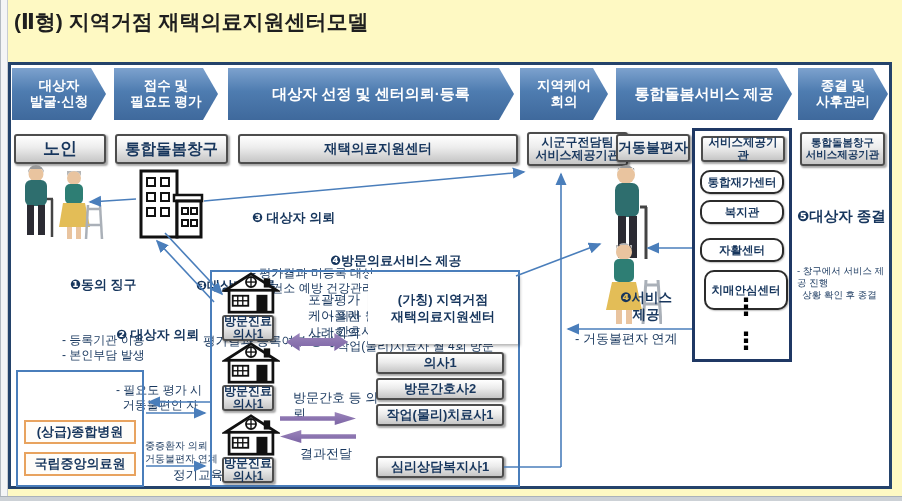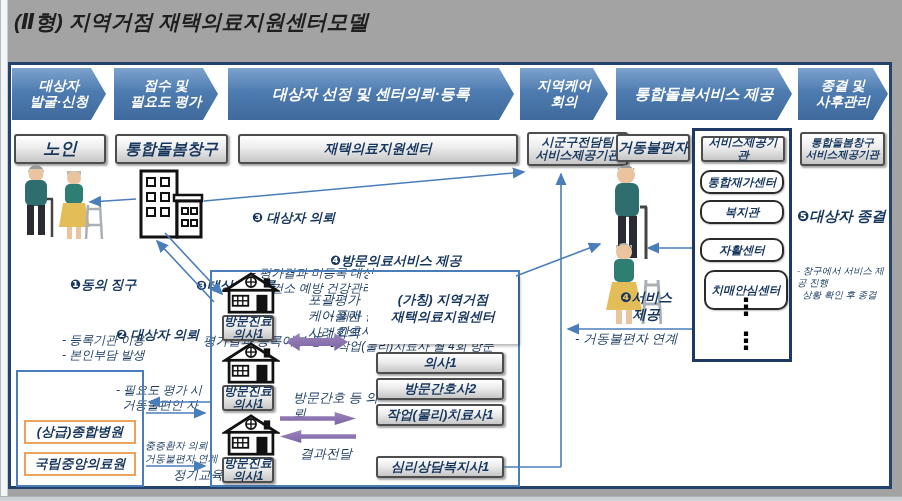--- a/index.html
+++ b/index.html
@@ -1,17 +1,17 @@
 <!DOCTYPE html>
 <html><head>
 <meta charset="utf-8">
 <style>
   html,body{margin:0;padding:0;background:#ffffff;}
-  .page{position:relative;width:902px;height:501px;background:#a3a3a3;overflow:hidden;
-        font-family:"Liberation Sans","DejaVu Sans",sans-serif;font-style:italic;}
+  .page{position:relative;width:902px;height:501px;background:#fef9c3;overflow:hidden;
+        font-family:"Liberation Sans","DejaVu Sans",sans-serif;}
   .edge-left{position:absolute;left:0;top:0;width:6px;height:501px;
         border-left:1px solid #b3bac1;border-right:1px solid #c8cdd2;background:#f4f5f6;}
   .edge-bottom{position:absolute;left:0;top:496px;width:902px;height:5px;background:#ccd1d6;border-top:1px solid #aab2ba;}
   .title{position:absolute;left:14px;top:8px;font-size:21px;font-weight:bold;color:#1f1f1f;white-space:pre;}
   .frame{position:absolute;left:8px;top:62px;width:884px;height:427px;border:3px solid #24436b;box-sizing:border-box;background:#fff;}
   .chev{position:absolute;top:68px;height:52px;display:flex;align-items:center;justify-content:center;
         text-align:center;color:#fff;font-weight:bold;white-space:pre-line;line-height:1.18;
         clip-path:polygon(0 0,calc(100% - 15px) 0,100% 50%,calc(100% - 15px) 100%,0 100%);
         background:linear-gradient(180deg,#7da2ce 0%,#4e7cb0 45%,#3f699c 100%);}
   .gbox{position:absolute;display:flex;align-items:center;justify-content:center;text-align:center;

